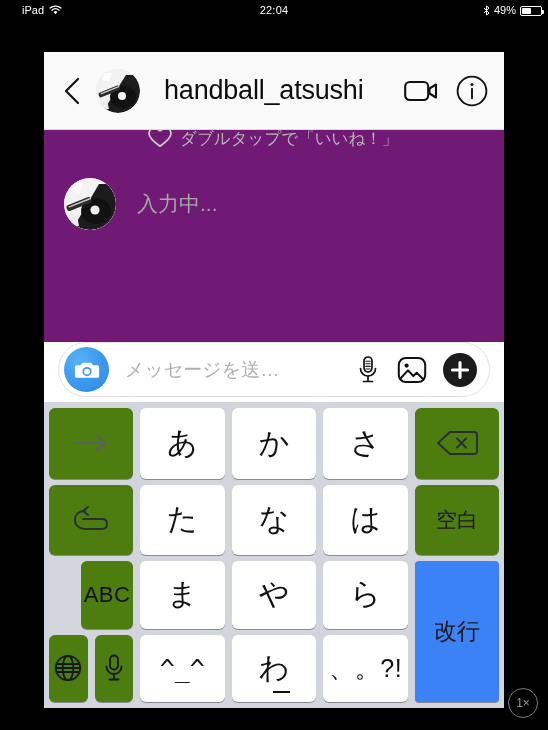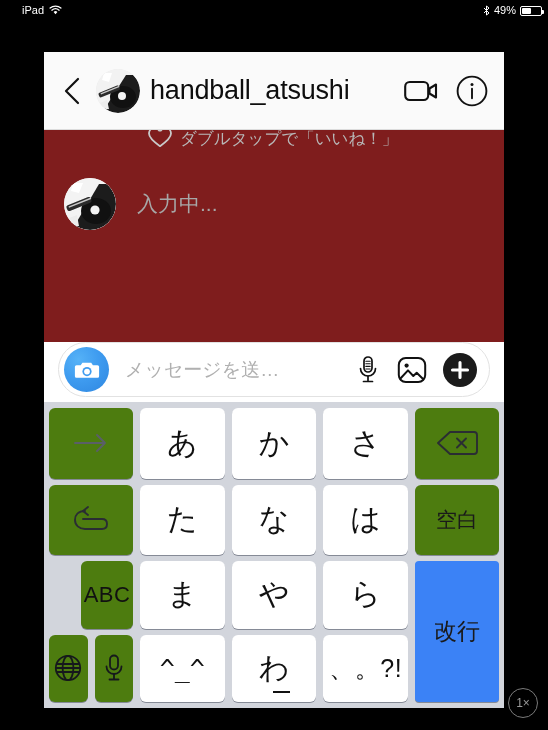--- a/index.html
+++ b/index.html
@@ -113,38 +113,38 @@
     flex: 0 0 auto;
     overflow: hidden;
     background: #ececec;
     position: relative;
   }
   .avatar svg { display: block; }
   .nav-title {
     flex: 1 1 auto;
     font-size: 27px;
     color: #0d0d0d;
-    margin-left: 10px;
+    margin-left: 24px;
     white-space: nowrap;
     overflow: hidden;
     letter-spacing: -.2px;
   }
   .nav-actions {
     display: flex;
     align-items: center;
     gap: 18px;
     flex: 0 0 auto;
   }
   .nav-actions svg { display: block; cursor: pointer; }
 
   
   .convo {
     position: relative;
     height: 212px;
-    background: #7f1d1d;
+    background: #701a75;
     overflow: hidden;
   }
   .hint-row {
     display: flex;
     align-items: center;
     gap: 7px;
     padding-left: 103px;
     height: 30px;
     margin-top: -6px;
   }
@@ -333,20 +333,21 @@
     <div class="sb-left">
       <span>iPad</span>
       <span class="wifi-icon">
         <svg width="13" height="10" viewBox="0 0 13 10">
           <path d="M6.5 9.2 4.6 6.9a3 3 0 0 1 3.8 0z" fill="#fff"></path>
           <path d="M2.9 5.2a5.6 5.6 0 0 1 7.2 0" stroke="#fff" stroke-width="1.3" fill="none" stroke-linecap="round"></path>
           <path d="M1.1 3.1a8.4 8.4 0 0 1 10.8 0" stroke="#fff" stroke-width="1.3" fill="none" stroke-linecap="round"></path>
         </svg>
       </span>
     </div>
+    <div class="sb-center">22:04</div>
     <div class="sb-right">
       <span class="bt-icon">
         <svg width="7" height="11" viewBox="0 0 7 11">
           <path d="M1 3 6 8 3.5 10V1L6 3 1 8" stroke="#fff" stroke-width="1" fill="none"></path>
         </svg>
       </span>
       <span>49%</span>
       <span class="batt">
         <span class="batt-fill" style="width: 45.08%;"></span>
       </span>

